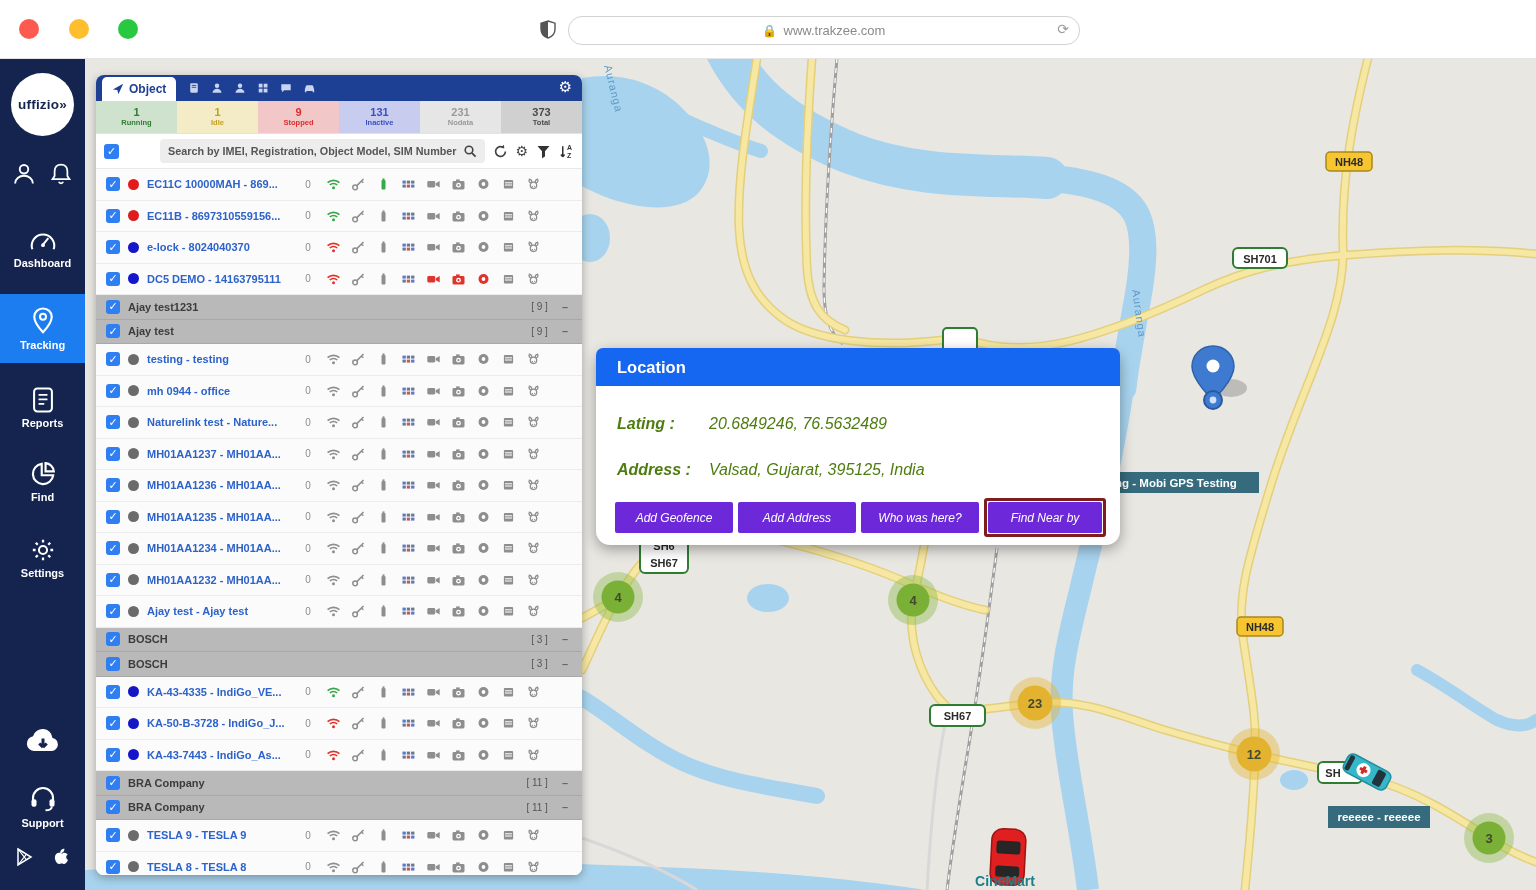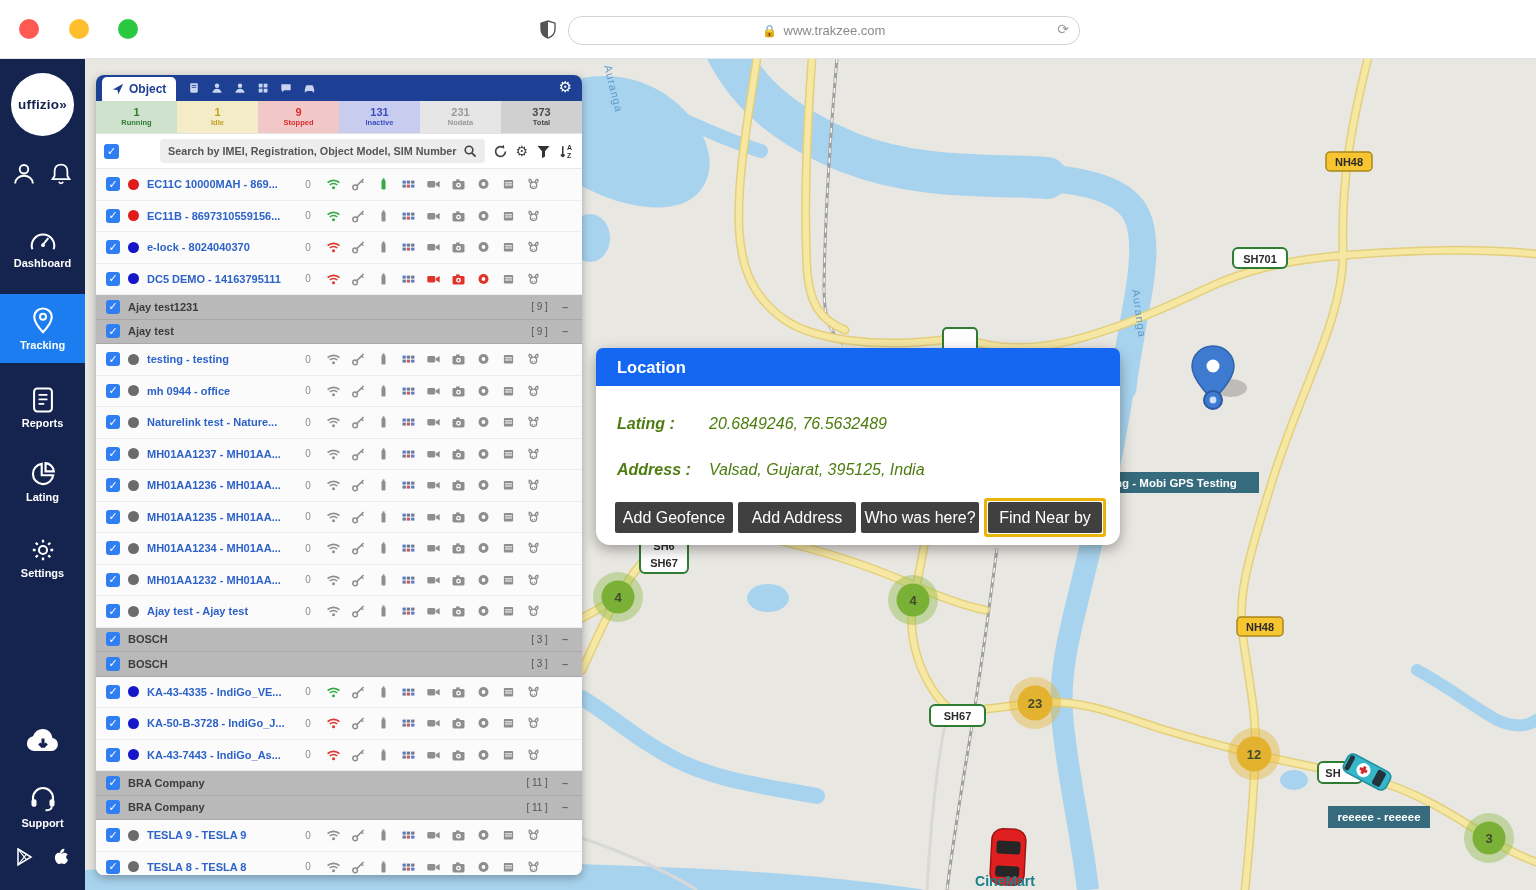--- a/index.html
+++ b/index.html
@@ -56,22 +56,22 @@
   .gcount{color:#555;font-size:10px;margin-right:14px;}
   .gdash{color:#666;font-size:11px;font-weight:bold;}
   .ic-gray{color:#8e8e8e;} .ic-green{color:#35a847;} .ic-red{color:#df332c;} .ic-ch{color:#6d7791;}
 
   
   .popup{position:absolute;left:596px;top:348px;width:524px;height:197px;background:#fff;border-radius:14px;box-shadow:0 4px 14px rgba(0,0,0,.35);z-index:35;}
   .popup-h{height:38px;background:#1567f2;border-radius:7px 7px 0 0;display:flex;align-items:center;padding-left:21px;color:#fff;font-size:16.5px;font-weight:bold;}
   .prow{position:absolute;left:21px;display:flex;font-size:16px;color:#4d7c0f;font-style:italic;}
   .prow .k{font-weight:bold;width:92px;flex:none;}
   .pbtns{position:absolute;left:19px;bottom:8px;display:flex;gap:5px;align-items:center;}
-  .pbtn{width:118px;height:31px;background:#404040;color:#fff;font-size:16px;display:flex;align-items:center;justify-content:center;border-radius:2px;}
-  .pbtn-hl{border:3px solid #eab308;padding:1px;border-radius:3px;}
+  .pbtn{width:118px;height:31px;background:#6d28d9;color:#fff;font-size:12px;display:flex;align-items:center;justify-content:center;border-radius:2px;font-style:italic;}
+  .pbtn-hl{border:3px solid #7f1d1d;padding:1px;border-radius:3px;}
 
   
   #map{position:absolute;left:85px;top:58px;z-index:1;}
   .shield-txt{font-size:11px;font-weight:bold;fill:#2b2b2b;}
   .clu-txt{font-size:13px;font-weight:bold;fill:#424a2e;text-anchor:middle;}
   .maplabel{font-size:11.5px;font-weight:bold;fill:#fff;text-anchor:middle;}
   .riverlbl{font-size:11px;fill:#5e9bc9;letter-spacing:1px;}
 </style>
 </head>
 <body>
@@ -358,21 +358,21 @@
         <rect x="3" y="2" width="14" height="18" rx="2.5" fill="none" stroke="#fff" stroke-width="1.6"></rect>
         <path d="M6.5,7 H13.5 M6.5,10.5 H13.5 M6.5,14 H11" stroke="#fff" stroke-width="1.4"></path>
       </svg>
       <span class="lbl">Reports</span>
     </div>
     <div class="nav-item" style="top:392px;padding:10px 0">
       <svg class="nav-svg" width="28" height="28" viewBox="0 0 22 22">
         <path d="M10,3 a8,8 0 1 0 9,9 h-9 z" fill="none" stroke="#fff" stroke-width="1.7"></path>
         <path d="M13,2.5 a7,7 0 0 1 6.5,6.5 h-6.5 z" fill="none" stroke="#fff" stroke-width="1.7"></path>
       </svg>
-      <span class="lbl">Lating</span>
+      <span class="lbl">Find</span>
     </div>
     <div class="nav-item" style="top:468px;padding:10px 0">
       <svg class="nav-svg" width="28" height="28" viewBox="0 0 22 22">
         <circle cx="11" cy="11" r="3.2" fill="none" stroke="#fff" stroke-width="1.6"></circle>
         <path d="M11,3 V5.2 M11,16.8 V19 M3,11 H5.2 M16.8,11 H19 M5.3,5.3 L6.9,6.9 M15.1,15.1 L16.7,16.7 M16.7,5.3 L15.1,6.9 M6.9,15.1 L5.3,16.7" stroke="#fff" stroke-width="1.8"></path>
       </svg>
       <span class="lbl">Settings</span>
     </div>
     <div class="sb-bottom" style="top:668px">
       <svg width="40" height="30" viewBox="0 0 32 24">

